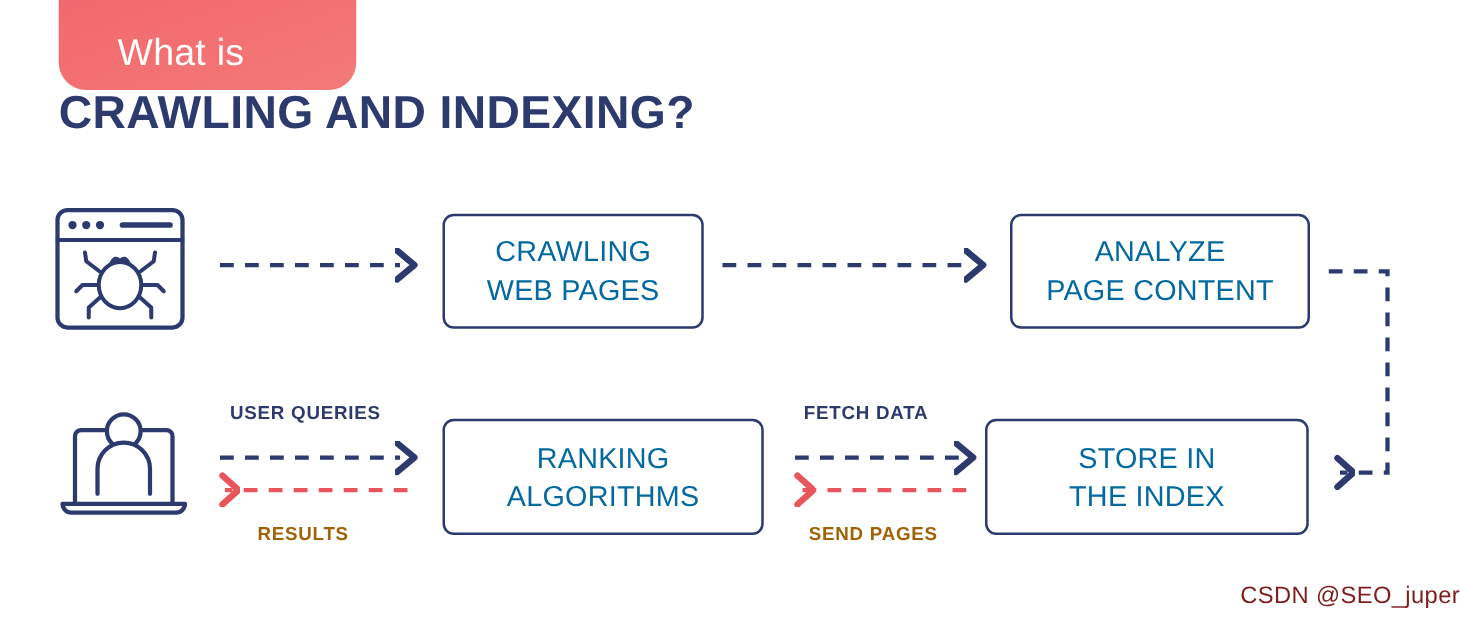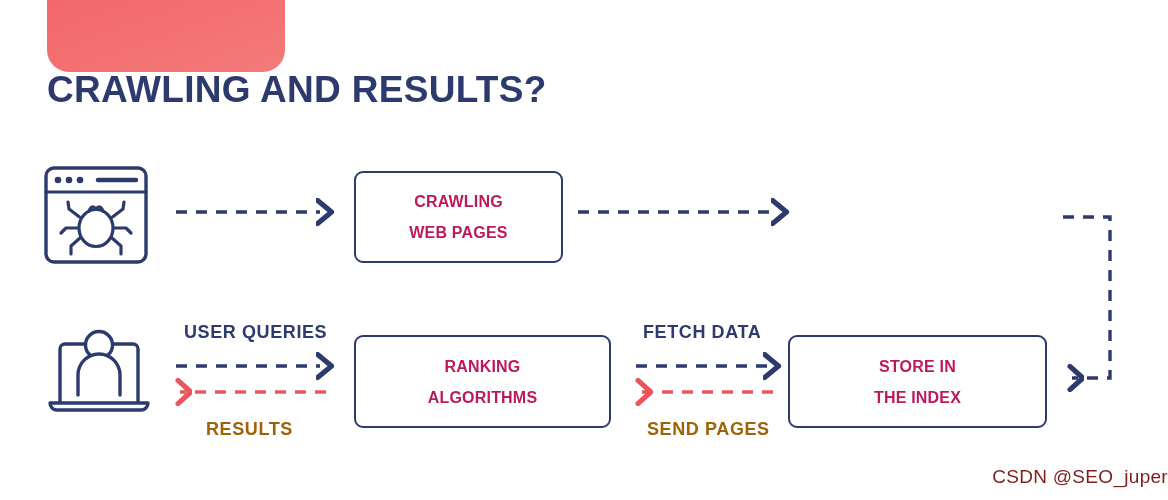--- a/index.html
+++ b/index.html
@@ -58,23 +58,23 @@
     border: 2.5px solid #2d3a6e;
     border-radius: 9px;
     background: #ffffff;
     box-sizing: border-box;
     display: flex;
     align-items: center;
     justify-content: center;
     text-align: center;
   }
   .pbox-label {
-    font-size: 16px;
-    font-weight: bold;
-    color: #be185d;
+    font-size: 23px;
+    font-weight: normal;
+    color: #0369a1;
     line-height: 31px;
     letter-spacing: 0.2px;
     white-space: pre-line;
   }
 
   #box-crawling  { left: 354px; top: 171px; width: 209px; height: 92px; }
   #box-analyze   { left: 808px; top: 171px; width: 240px; height: 92px; }
   #box-ranking   { left: 354px; top: 335px; width: 257px; height: 93px; }
   #box-store     { left: 788px; top: 335px; width: 259px; height: 93px; }
 
@@ -91,21 +91,21 @@
     left: 0;
     top: 0;
     width: 1168px;
     height: 500px;
     pointer-events: none;
   }
 
   
   .flow-label {
     position: absolute;
-    font-size: 18px;
+    font-size: 15px;
     font-weight: bold;
     letter-spacing: 0.6px;
     white-space: nowrap;
     text-align: right;
   }
   .flow-label.navy { color: #2d3a6e; }
   .flow-label.red  { color: #a16207; }
 
   #label-user-queries { left: 184px; top: 322px; }
   #label-results      { left: 206px; top: 419px; }
@@ -122,21 +122,22 @@
     letter-spacing: 0.3px;
     white-space: nowrap;
   }
 </style>
 </head>
 <body>
 
 <div id="canvas">
 
   <div class="badge"></div>
-  <div class="title">CRAWLING AND RESULTS?</div>
+  <div class="badge-label">What is</div>
+  <div class="title">CRAWLING AND INDEXING?</div>
 
   <div class="icon-wrap" id="icon-browser-spider">
     <svg width="104" height="98" viewBox="0 0 104 98" fill="none" stroke="#2d3a6e" stroke-width="3.2" stroke-linecap="round" stroke-linejoin="round">
 
       <rect x="2" y="2" width="100" height="94" rx="8" fill="#ffffff" stroke="#2d3a6e" stroke-width="3.4"></rect>
 
       <line x1="2" y1="26" x2="102" y2="26"></line>
 
       <circle cx="14" cy="14" r="3.3" fill="#2d3a6e" stroke="none"></circle>
       <circle cx="25" cy="14" r="3.3" fill="#2d3a6e" stroke="none"></circle>
@@ -197,20 +198,24 @@
     <line x1="636" y1="366" x2="767" y2="366" stroke="#2d3a6e" stroke-width="3.4" stroke-dasharray="11 9" stroke-linecap="butt" marker-end="url(#arrow-navy-r)"></line>
 
     <line x1="773" y1="392" x2="640" y2="392" stroke="#e8555c" stroke-width="3.4" stroke-dasharray="11 9" stroke-linecap="butt" marker-end="url(#arrow-red-l)"></line>
   </svg>
 
   <div class="pbox" id="box-crawling">
     <span class="pbox-label">CRAWLING
 WEB PAGES</span>
   </div>
 
+  <div class="pbox" id="box-analyze">
+    <span class="pbox-label">ANALYZE
+PAGE CONTENT</span>
+  </div>
 
   <div class="pbox" id="box-ranking">
     <span class="pbox-label">RANKING
 ALGORITHMS</span>
   </div>
 
   <div class="pbox" id="box-store">
     <span class="pbox-label">STORE IN
 THE INDEX</span>
   </div>

